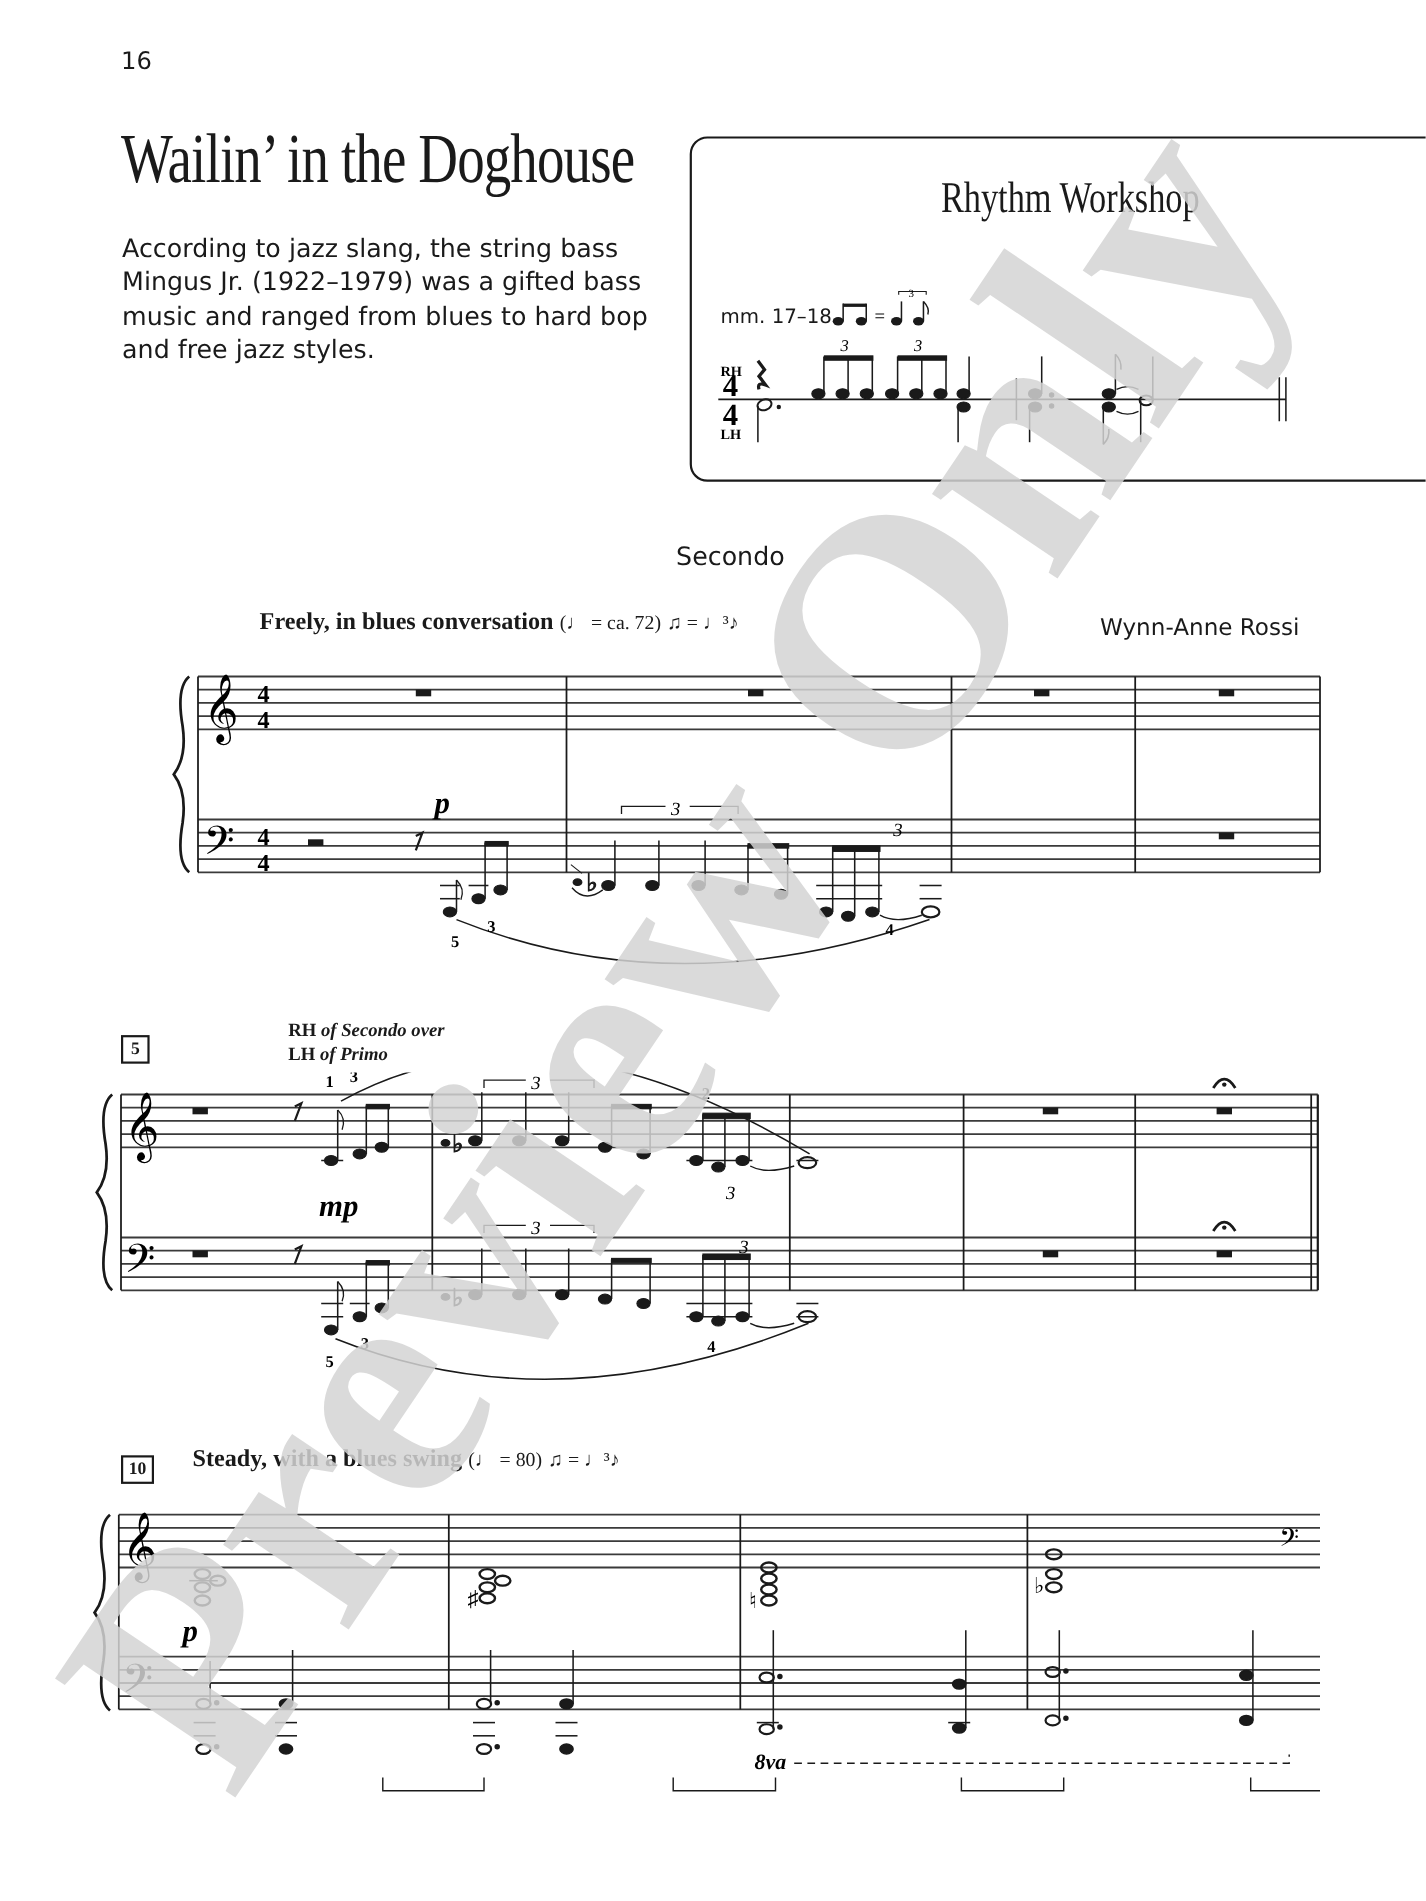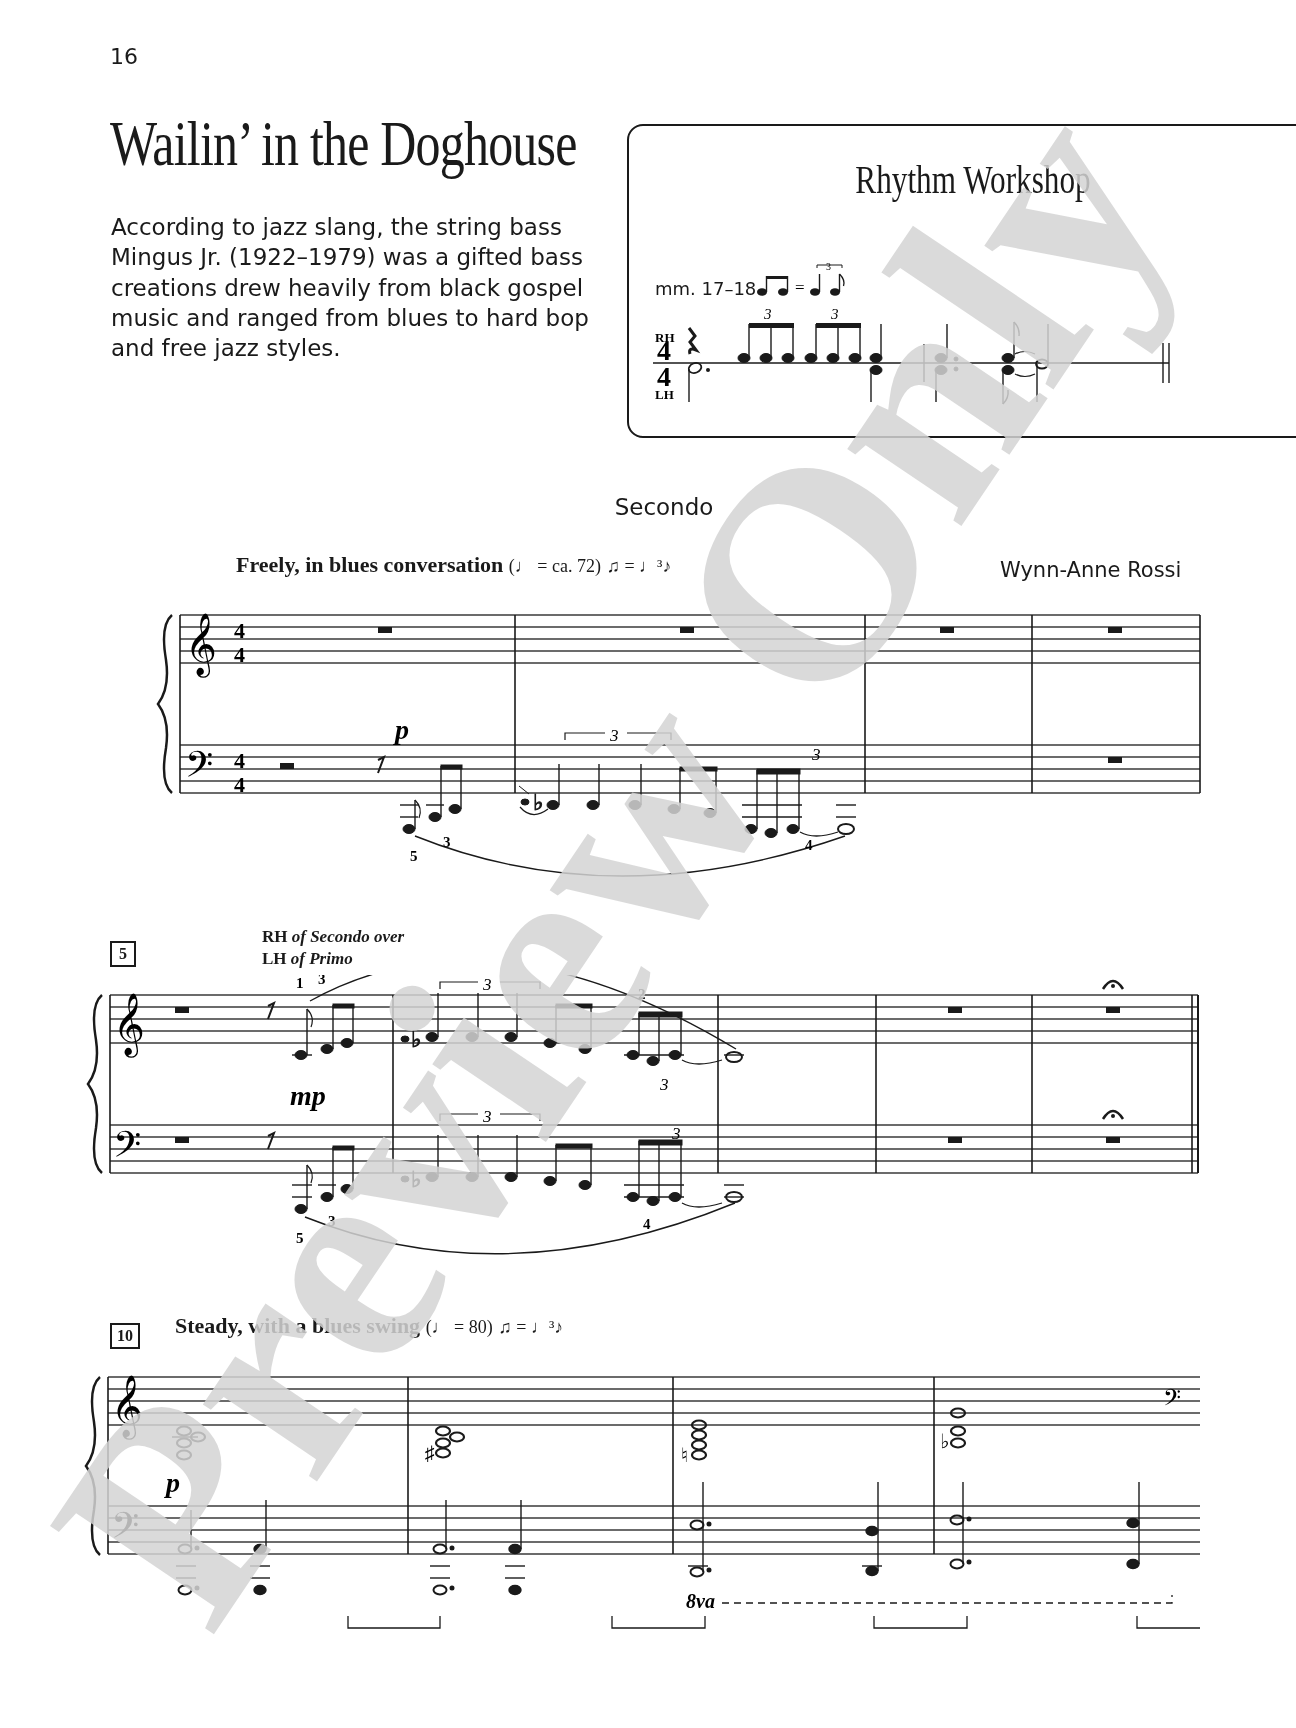--- a/index.html
+++ b/index.html
@@ -37,21 +37,20 @@
 </head>
 <body>
 
 <div class="abs sans page-number">16</div>
 
 <div class="abs serif title">Wailin’ in the Doghouse</div>
 
 <div class="abs sans intro">
   <div>According to jazz slang, the string bass</div>
   <div>Mingus Jr. (1922–1979) was a gifted bass</div>
-  <div>creations drew heavily from black gospel</div>
   <div>music and ranged from blues to hard bop</div>
   <div>and free jazz styles.</div>
 </div>
 
 <div class="abs workshop">
   <div class="abs serif workshop-title">Rhythm Workshop</div>
   <div class="abs sans workshop-mm">mm. 17–18</div>
   <svg class="abs workshop-svg" width="574" height="314">
 
     <g transform="translate(128,150)">

